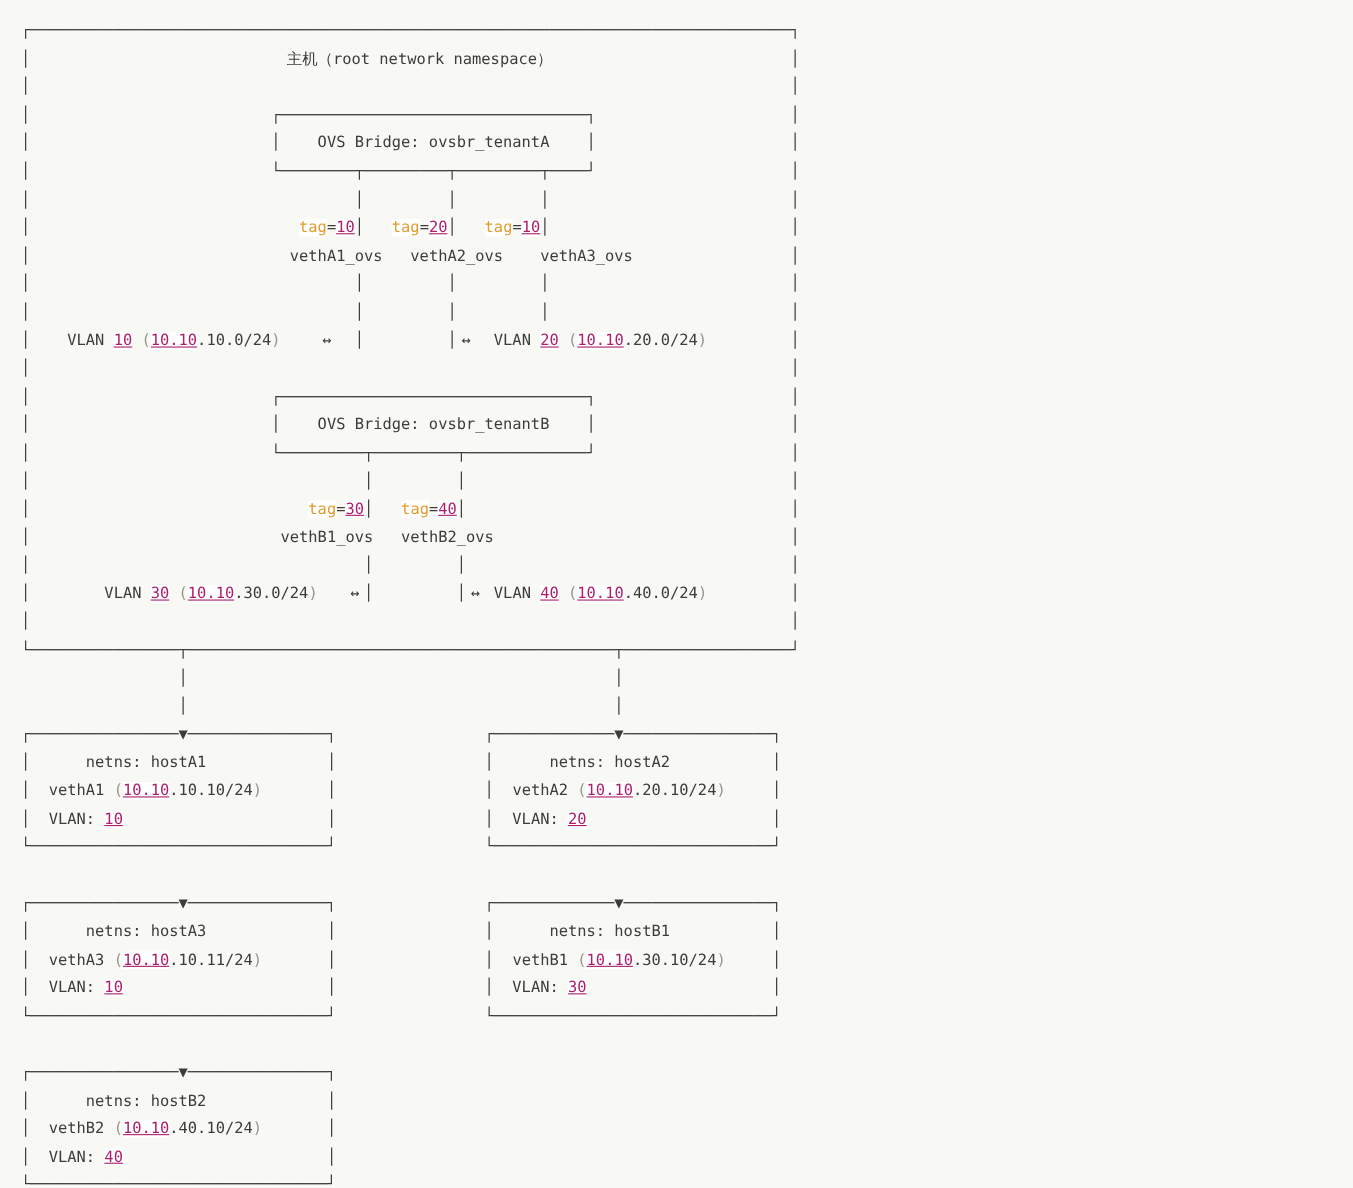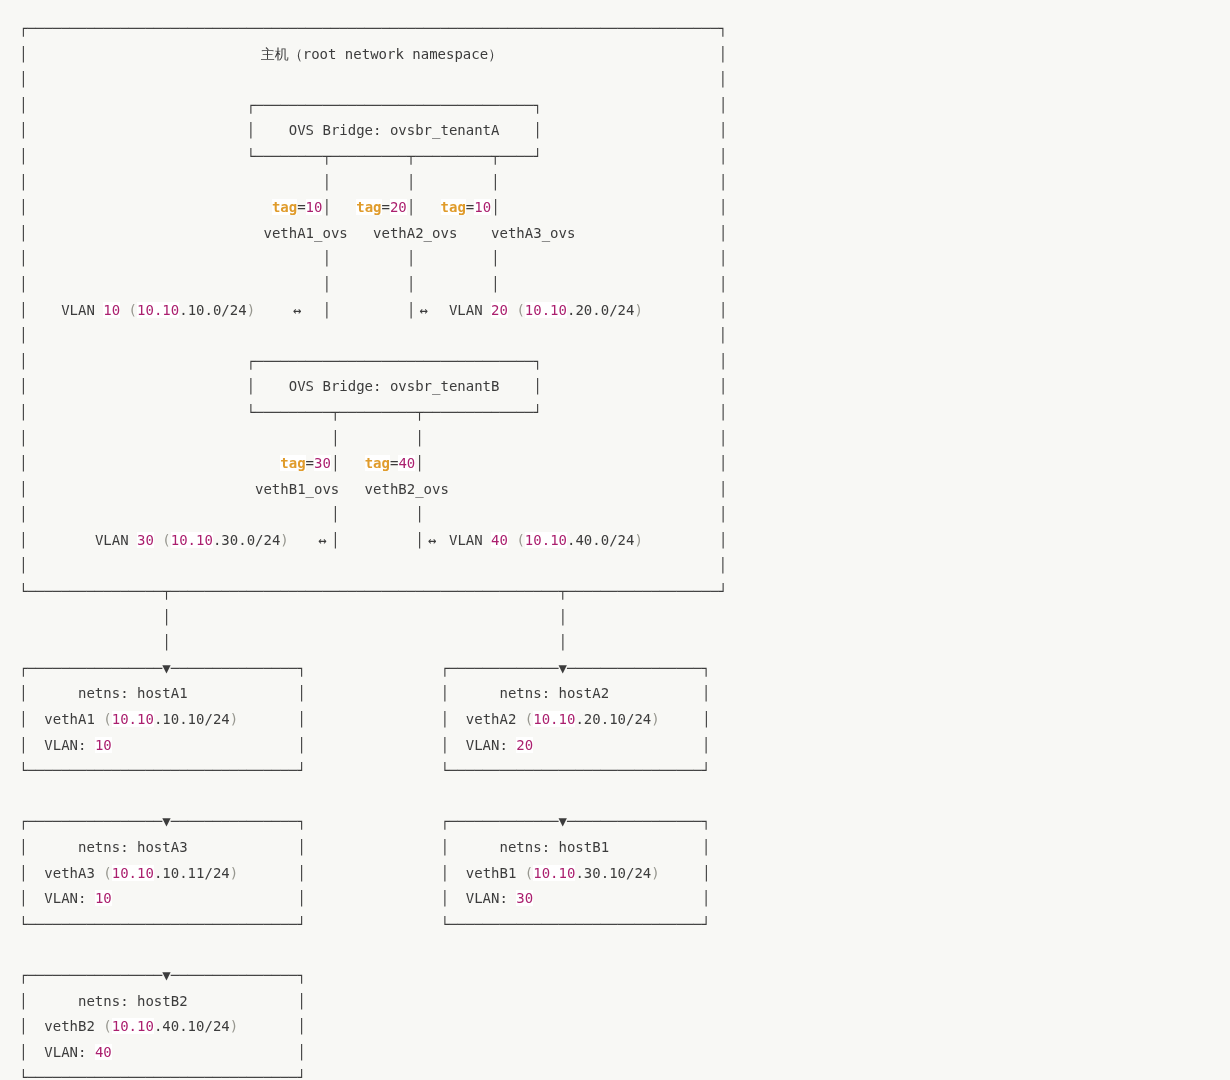--- a/index.html
+++ b/index.html
@@ -20,22 +20,22 @@
   pre.diagram{
     margin:0;
     padding:16px 0 0 19px;
     font-family:"DejaVu Sans Mono","Liberation Mono",monospace;
     font-size:14px;
     line-height:25.6px;
     color:var(--text);
     white-space:pre;
   }
   pre.diagram div{min-height:25.6px;}
-  .o{color:var(--orange);background:var(--tokenbg);font-weight:bold;}
-  .n{color:var(--magenta);background:var(--tokenbg);}
+  .o{color:var(--orange);background:var(--tokenbg);}
+  .n{color:var(--magenta);background:var(--tokenbg);text-decoration:underline;}
   .g{color:var(--gray);}
   .a{display:inline-block;width:2ch;text-align:center;}
   .v{display:inline-block;width:1ch;text-align:center;}
   .t{display:inline-block;width:30ch;white-space:pre;text-align:center;}
 </style>
 </head>
 <body>
 
 <main>
   <pre class="diagram"><div><span>┌</span><span>──────────────────────────────────────────────────────────────────────────────────</span><span>┐</span></div><div><span>│</span><span>                           </span><span class="t">主机（root network namespace）</span><span>                         </span><span>│</span></div><div><span>│</span><span>                                                                                  </span><span>│</span></div><div><span>│</span><span>                          </span><span>┌</span><span>─────────────────────────────────</span><span>┐</span><span>                     </span><span>│</span></div><div><span>│</span><span>                          </span><span>│    OVS Bridge: ovsbr_tenantA    │</span><span>                     </span><span>│</span></div><div><span>│</span><span>                          </span><span>└</span><span>────────</span><span>┬</span><span>─────────</span><span>┬</span><span>─────────</span><span>┬</span><span>────</span><span>┘</span><span>                     </span><span>│</span></div><div><span>│</span><span>                                   </span><span>│</span><span>         </span><span>│</span><span>         </span><span>│</span><span>                          </span><span>│</span></div><div><span>│</span><span>                             </span><span class="o">tag</span><span>=</span><span class="n">10</span><span>│</span><span>   </span><span class="o">tag</span><span>=</span><span class="n">20</span><span>│</span><span>   </span><span class="o">tag</span><span>=</span><span class="n">10</span><span>│</span><span>                          </span><span>│</span></div><div><span>│</span><span>                            </span><span>vethA1_ovs</span><span>   </span><span>vethA2_ovs</span><span>    </span><span>vethA3_ovs</span><span>                 </span><span>│</span></div><div><span>│</span><span>                                   </span><span>│</span><span>         </span><span>│</span><span>         </span><span>│</span><span>                          </span><span>│</span></div><div><span>│</span><span>                                   </span><span>│</span><span>         </span><span>│</span><span>         </span><span>│</span><span>                          </span><span>│</span></div><div><span>│</span><span>    </span><span>VLAN </span><span class="n">10</span><span> </span><span class="g">(</span><span class="n">10.10</span><span>.10.0/24</span><span class="g">)</span><span>    </span><span class="a">↔</span><span>  </span><span>│</span><span>         </span><span>│</span><span class="a">↔</span><span>  </span><span>VLAN </span><span class="n">20</span><span> </span><span class="g">(</span><span class="n">10.10</span><span>.20.0/24</span><span class="g">)</span><span>         </span><span>│</span></div><div><span>│</span><span>                                                                                  </span><span>│</span></div><div><span>│</span><span>                          </span><span>┌</span><span>─────────────────────────────────</span><span>┐</span><span>                     </span><span>│</span></div><div><span>│</span><span>                          </span><span>│    OVS Bridge: ovsbr_tenantB    │</span><span>                     </span><span>│</span></div><div><span>│</span><span>                          </span><span>└</span><span>─────────</span><span>┬</span><span>─────────</span><span>┬</span><span>─────────────</span><span>┘</span><span>                     </span><span>│</span></div><div><span>│</span><span>                                    </span><span>│</span><span>         </span><span>│</span><span>                                   </span><span>│</span></div><div><span>│</span><span>                              </span><span class="o">tag</span><span>=</span><span class="n">30</span><span>│</span><span>   </span><span class="o">tag</span><span>=</span><span class="n">40</span><span>│</span><span>                                   </span><span>│</span></div><div><span>│</span><span>                           </span><span>vethB1_ovs</span><span>   </span><span>vethB2_ovs</span><span>                                </span><span>│</span></div><div><span>│</span><span>                                    </span><span>│</span><span>         </span><span>│</span><span>                                   </span><span>│</span></div><div><span>│</span><span>        </span><span>VLAN </span><span class="n">30</span><span> </span><span class="g">(</span><span class="n">10.10</span><span>.30.0/24</span><span class="g">)</span><span>   </span><span class="a">↔</span><span>│</span><span>         </span><span>│</span><span class="a">↔</span><span> </span><span>VLAN </span><span class="n">40</span><span> </span><span class="g">(</span><span class="n">10.10</span><span>.40.0/24</span><span class="g">)</span><span>         </span><span>│</span></div><div><span>│</span><span>                                                                                  </span><span>│</span></div><div><span>└</span><span>────────────────</span><span>┬</span><span>──────────────────────────────────────────────</span><span>┬</span><span>──────────────────</span><span>┘</span></div><div><span>                 </span><span>│</span><span>                                              </span><span>│</span></div><div><span>                 </span><span>│</span><span>                                              </span><span>│</span></div><div><span>┌</span><span>────────────────</span><span class="v">▼</span><span>───────────────</span><span>┐</span><span>                </span><span>┌</span><span>─────────────</span><span class="v">▼</span><span>────────────────</span><span>┐</span></div><div><span>│</span><span>      </span><span>netns: hostA1</span><span>             </span><span>│</span><span>                </span><span>│</span><span>      </span><span>netns: hostA2</span><span>           </span><span>│</span></div><div><span>│</span><span>  </span><span>vethA1 </span><span class="g">(</span><span class="n">10.10</span><span>.10.10/24</span><span class="g">)</span><span>       </span><span>│</span><span>                </span><span>│</span><span>  </span><span>vethA2 </span><span class="g">(</span><span class="n">10.10</span><span>.20.10/24</span><span class="g">)</span><span>     </span><span>│</span></div><div><span>│</span><span>  </span><span>VLAN: </span><span class="n">10</span><span>                      </span><span>│</span><span>                </span><span>│</span><span>  </span><span>VLAN: </span><span class="n">20</span><span>                    </span><span>│</span></div><div><span>└</span><span>────────────────────────────────</span><span>┘</span><span>                </span><span>└</span><span>──────────────────────────────</span><span>┘</span></div><div> </div><div><span>┌</span><span>────────────────</span><span class="v">▼</span><span>───────────────</span><span>┐</span><span>                </span><span>┌</span><span>─────────────</span><span class="v">▼</span><span>────────────────</span><span>┐</span></div><div><span>│</span><span>      </span><span>netns: hostA3</span><span>             </span><span>│</span><span>                </span><span>│</span><span>      </span><span>netns: hostB1</span><span>           </span><span>│</span></div><div><span>│</span><span>  </span><span>vethA3 </span><span class="g">(</span><span class="n">10.10</span><span>.10.11/24</span><span class="g">)</span><span>       </span><span>│</span><span>                </span><span>│</span><span>  </span><span>vethB1 </span><span class="g">(</span><span class="n">10.10</span><span>.30.10/24</span><span class="g">)</span><span>     </span><span>│</span></div><div><span>│</span><span>  </span><span>VLAN: </span><span class="n">10</span><span>                      </span><span>│</span><span>                </span><span>│</span><span>  </span><span>VLAN: </span><span class="n">30</span><span>                    </span><span>│</span></div><div><span>└</span><span>────────────────────────────────</span><span>┘</span><span>                </span><span>└</span><span>──────────────────────────────</span><span>┘</span></div><div> </div><div><span>┌</span><span>────────────────</span><span class="v">▼</span><span>───────────────</span><span>┐</span></div><div><span>│</span><span>      </span><span>netns: hostB2</span><span>             </span><span>│</span></div><div><span>│</span><span>  </span><span>vethB2 </span><span class="g">(</span><span class="n">10.10</span><span>.40.10/24</span><span class="g">)</span><span>       </span><span>│</span></div><div><span>│</span><span>  </span><span>VLAN: </span><span class="n">40</span><span>                      </span><span>│</span></div><div><span>└</span><span>────────────────────────────────</span><span>┘</span></div></pre>

